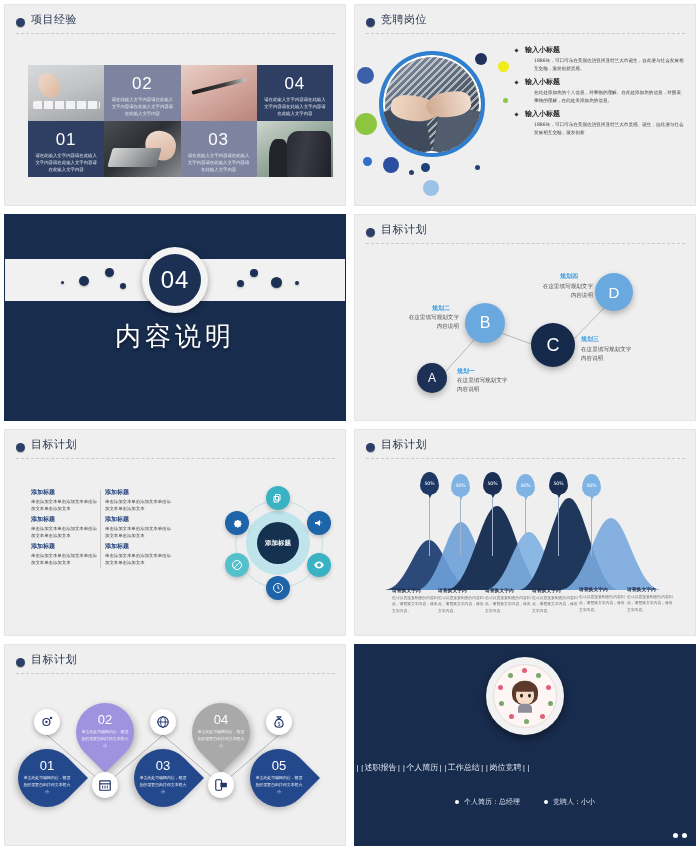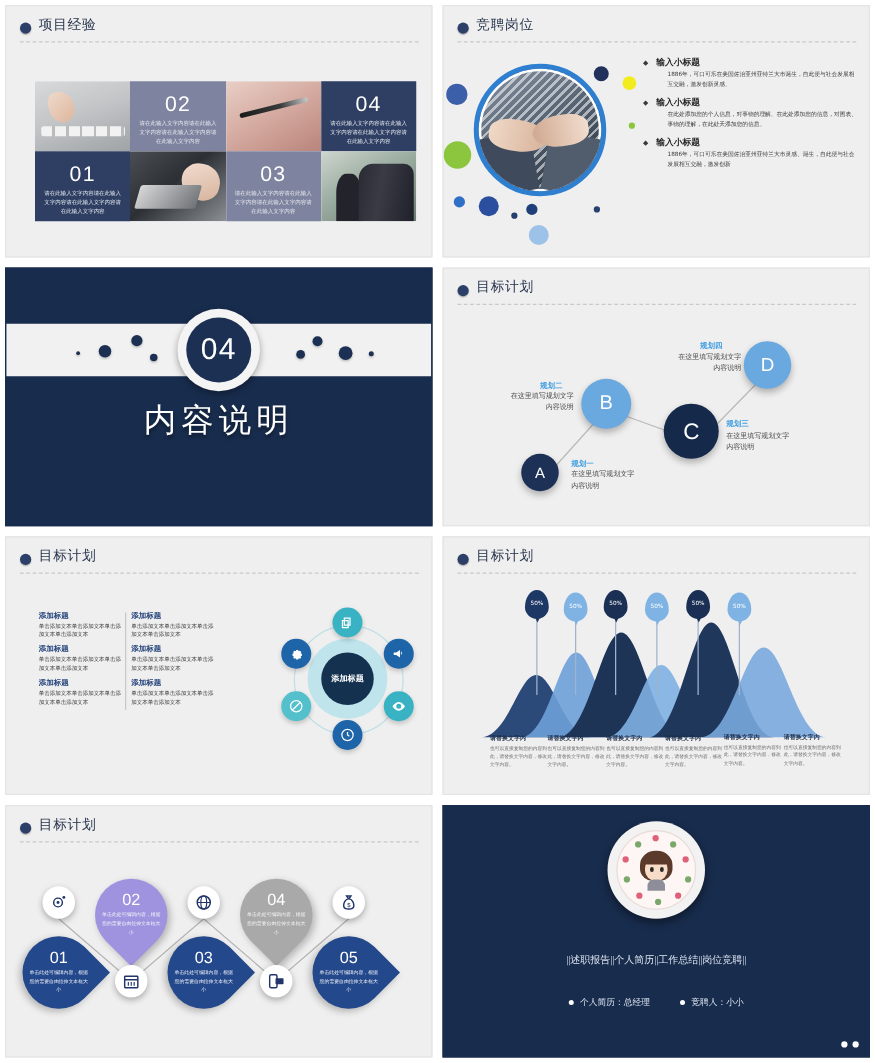--- a/index.html
+++ b/index.html
@@ -284,22 +284,22 @@
   .fringe{position:absolute;left:3px;top:3px;width:20px;height:8px;background:#5b3a2b;border-radius:50% 50% 20% 20%;}
   .eye{position:absolute;width:3px;height:3.6px;background:#2a2a2a;border-radius:50%;top:13px;}
   .body{position:absolute;left:6px;top:23px;width:14px;height:9px;background:#8e8e9b;border-radius:5px 5px 0 0;}
   .thanks{
     position:absolute;left:0;right:0;top:102px;text-align:center;
     color:#ffffff;font-size:22px;letter-spacing:3px;
     font-family:"DejaVu Sans",sans-serif;
     text-shadow:0 2px 3px rgba(0,0,0,.4);
   }
   .subline{
-    position:absolute;left:0;right:0;top:117px;text-align:center;
-    color:#dfe6f2;font-size:8px;font-family:Liberation Serif, serif;
+    position:absolute;left:0;right:0;top:117px;text-align:left;
+    color:#dfe6f2;font-size:8px;font-family:Liberation Mono, monospace;
   }
   .meta{
     position:absolute;left:0;right:0;top:152px;
     display:flex;justify-content:center;gap:24px;
     color:#dfe6f2;font-size:7px;font-family:"DejaVu Sans",sans-serif;
   }
   .meta span.m{position:relative;padding-left:9px;}
   .meta span.m:before{
     content:"";position:absolute;left:0;top:3px;width:4px;height:4px;
     border-radius:50%;background:#ffffff;

